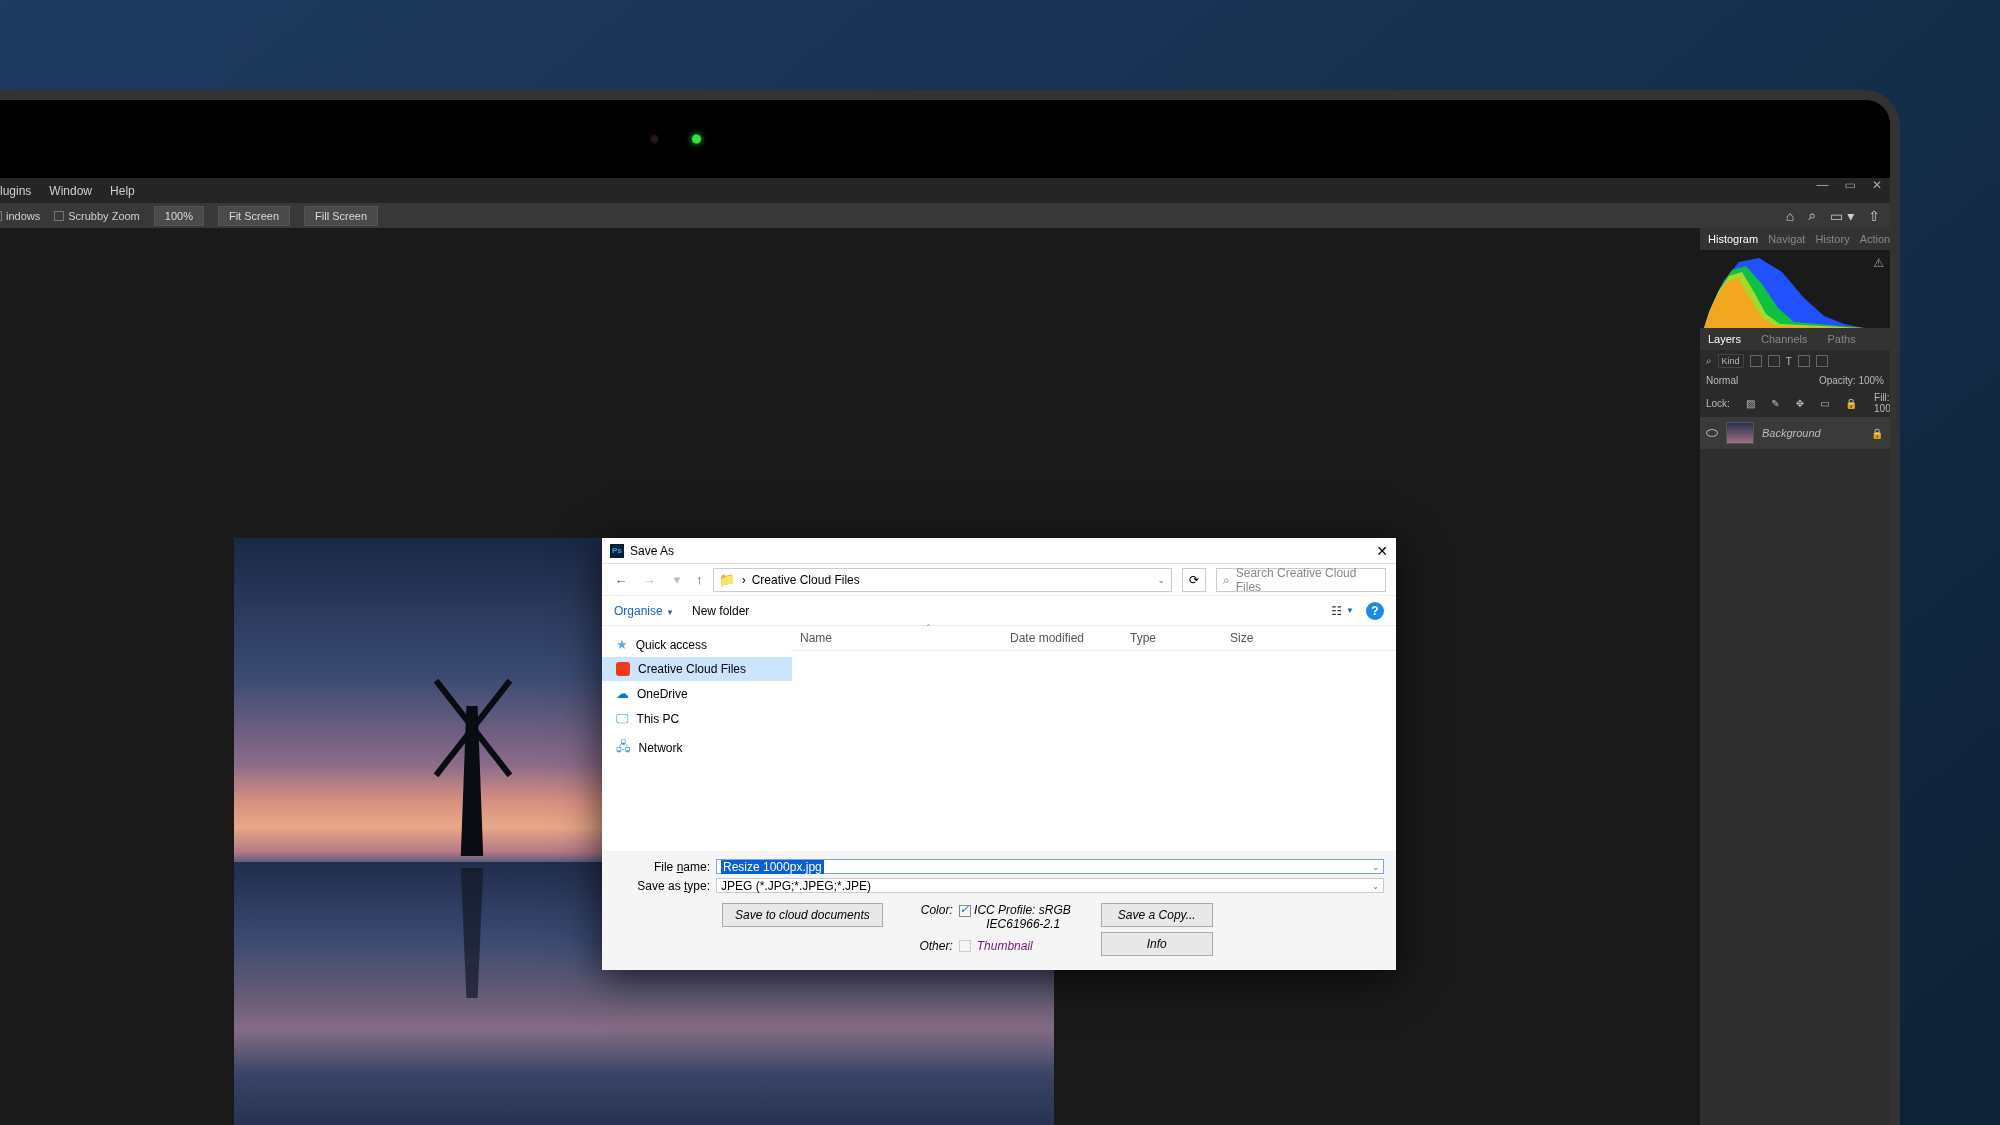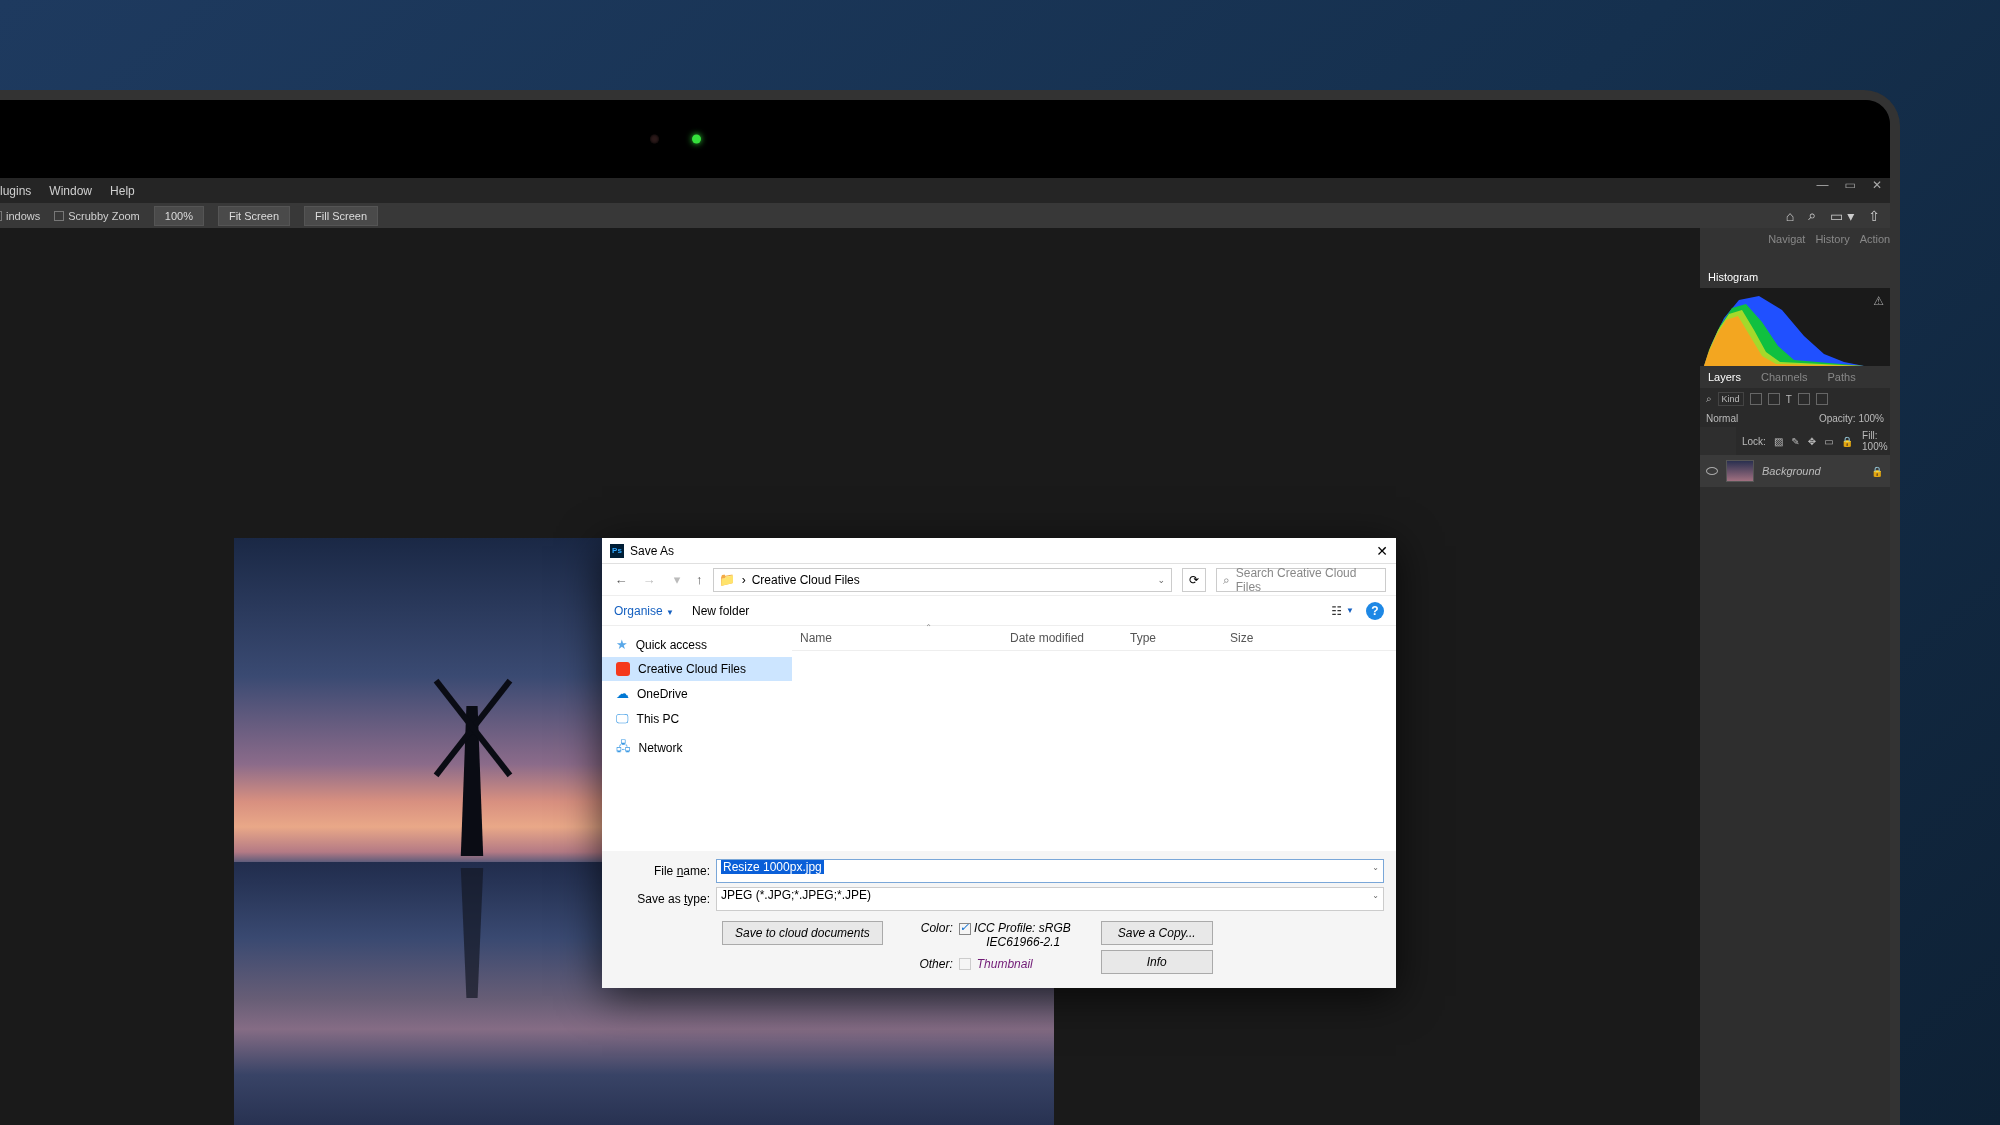--- a/index.html
+++ b/index.html
@@ -32,33 +32,33 @@
 .photo .sails::before, .photo .sails::after { content: ""; position: absolute; left: 56px; top: 0; width: 6px; height: 120px; background: #0a0c14; }
 .photo .sails::before { transform: rotate(38deg); }
 .photo .sails::after { transform: rotate(-38deg); }
 .photo .trees { position: absolute; left: 450px; top: 250px; width: 260px; height: 80px; background: radial-gradient(circle at 20% 60%, #0a0c14 14px, transparent 15px), radial-gradient(circle at 50% 50%, #0a0c14 24px, transparent 25px), radial-gradient(circle at 75% 65%, #0a0c14 16px, transparent 17px); }
 .photo .water { position: absolute; left: 0; right: 0; top: 324px; bottom: 0; background: linear-gradient(to bottom, #1e2a4a 0%, #3a4a72 25%, #6b6078 45%, #8b7088 55%, #3a4568 70%, #1a2340 100%); opacity: 0.94; }
 .photo .reflection-mill { position: absolute; left: 210px; top: 330px; width: 56px; height: 130px; background: #141825; clip-path: polygon(30% 0, 70% 0, 60% 100%, 40% 100%); opacity: 0.7; }
 
 
 .right-panels { position: absolute; top: 50px; right: 0; width: 190px; bottom: 0; background: #2e2e2e; font-size: 11px; color: #bbb; }
 .panel-tabs { display: flex; gap: 10px; padding: 5px 8px; background: #333; font-size: 11px; }
-.panel-tabs .active { color: #fff; font-weight: 500; margin-top: 38px; }
+.panel-tabs .active { color: #fff; font-weight: 500; }
 .panel-tabs span { color: #888; }
 .histogram { height: 78px; background: #1a1a1a; margin: 0; position: relative; padding: 0 4px; }
 .histogram svg { width: 160px; height: 78px; }
 .histogram .warn { position: absolute; right: 6px; top: 6px; font-size: 12px; color: #aaa; }
 .layers-tabs { display: flex; gap: 20px; padding: 5px 8px; background: #333; }
 .layers-tabs .active { color: #fff; }
 .layers-tabs span { color: #888; }
 .layer-toolbar { display: flex; align-items: center; gap: 6px; padding: 4px 6px; background: #2a2a2a; font-size: 10px; }
 .layer-toolbar .kind { border: 1px solid #444; padding: 1px 3px; font-size: 9px; }
 .layer-toolbar .ico { width: 12px; height: 12px; border: 1px solid #666; display: inline-block; }
 .layer-row2 { display: flex; align-items: center; padding: 3px 6px; background: #2a2a2a; justify-content: space-between; font-size: 10px; }
-.layer-row3 { display: flex; align-items: center; padding: 3px 6px; gap: 8px; background: #2a2a2a; font-size: 10px; margin-left: 36px; }
+.layer-row3 { display: flex; align-items: center; padding: 3px 6px; gap: 16px; background: #2a2a2a; font-size: 10px; }
 .layer-item { display: flex; align-items: center; gap: 8px; padding: 5px 6px; background: #3a3a3a; }
 .eye { width: 12px; height: 8px; border: 1px solid #aaa; border-radius: 50%; }
 .thumb { width: 28px; height: 22px; background: linear-gradient(#2a3050, #a07080); border: 1px solid #555; }
 .lock-icon { margin-left: auto; font-size: 10px; }
 
 
 .dialog { position: absolute; left: 612px; top: 360px; width: 794px; background: #fff; box-shadow: 0 8px 40px rgba(0,0,0,0.7); font-size: 12px; color: #000; }
 .dialog-title { height: 26px; background: #fff; display: flex; align-items: center; padding: 0 8px; border-bottom: 1px solid #e0e0e0; }
 .dialog-title .ps-icon { width: 14px; height: 14px; background: #001e36; margin-right: 6px; display: flex; align-items: center; justify-content: center; color: #31a8ff; font-size: 8px; font-weight: bold; }
 .dialog-title .close { margin-left: auto; font-size: 14px; cursor: pointer; font-family: Arial; }
@@ -94,21 +94,21 @@
 .col-date { width: 120px; }
 .col-type { width: 100px; }
 .col-size { width: 60px; }
 .list-row { display: flex; font-size: 12px; padding: 3px 0; }
 .list-row div { padding: 3px 8px; }
 .file-icon { display: inline-block; width: 14px; height: 14px; background: linear-gradient(#f04040, #40b040 50%, #4060f0); border-radius: 2px; margin-right: 4px; vertical-align: middle; }
 .dialog-footer { padding: 8px 12px; background: #f5f5f5; }
 .form-row { display: flex; align-items: center; margin-bottom: 4px; }
 .form-label { width: 102px; text-align: right; padding-right: 6px; font-size: 12px; }
 .form-label u { text-decoration: underline; }
-.form-input { flex: 1; height: 24px; border: 1px solid #7aa7d8; padding: 0 4px; font-size: 12px; background: #fff; position: relative; }
+.form-input { flex: 1; height: 15px; border: 1px solid #7aa7d8; padding: 0 4px; font-size: 12px; background: #fff; position: relative; }
 .form-input .sel-text { background: #0a5fd8; color: #fff; padding: 0 2px; }
 .form-input .dd { position: absolute; right: 4px; top: 3px; font-size: 8px; color: #666; }
 .opts-grid { display: flex; gap: 30px; padding: 6px 0 6px 108px; align-items: flex-start; font-style: italic; }
 .btn-gray { background: #e8e8e8; border: 1px solid #aaa; padding: 4px 12px; font-size: 12px; min-width: 112px; text-align: center; }
 .color-col { font-size: 12px; display: flex; gap: 6px; }
 .color-label { text-align: right; width: 40px; }
 .link { color: #000000; text-align: center; }
 .checkbox { width: 12px; height: 12px; border: 1px solid #888; display: inline-block; vertical-align: middle; position: relative; }
 .checkbox.checked::after { content: "✓"; position: absolute; left: 0px; top: -3px; font-size: 11px; color: #0066cc; }
 .other-col { font-size: 12px; display: flex; gap: 6px; align-items: center; }

